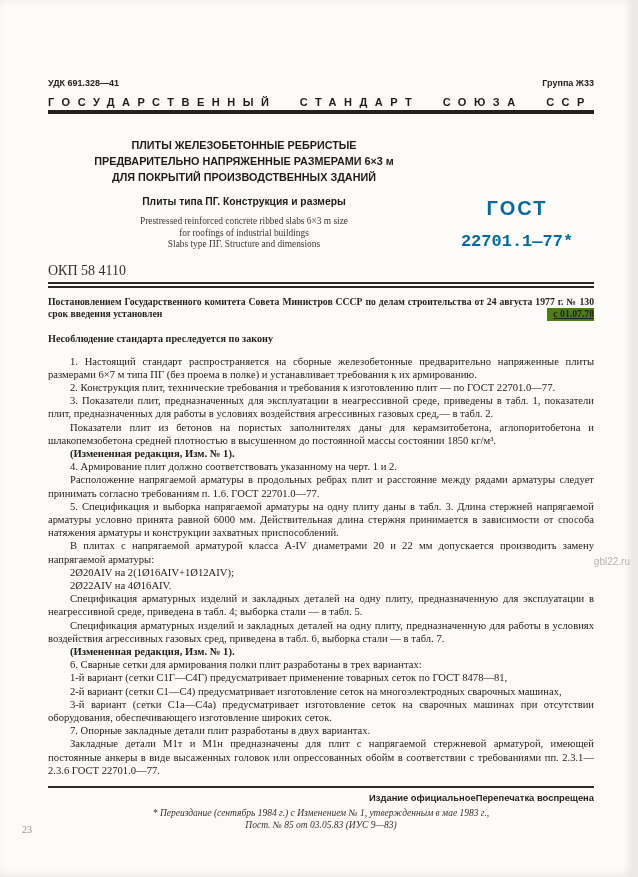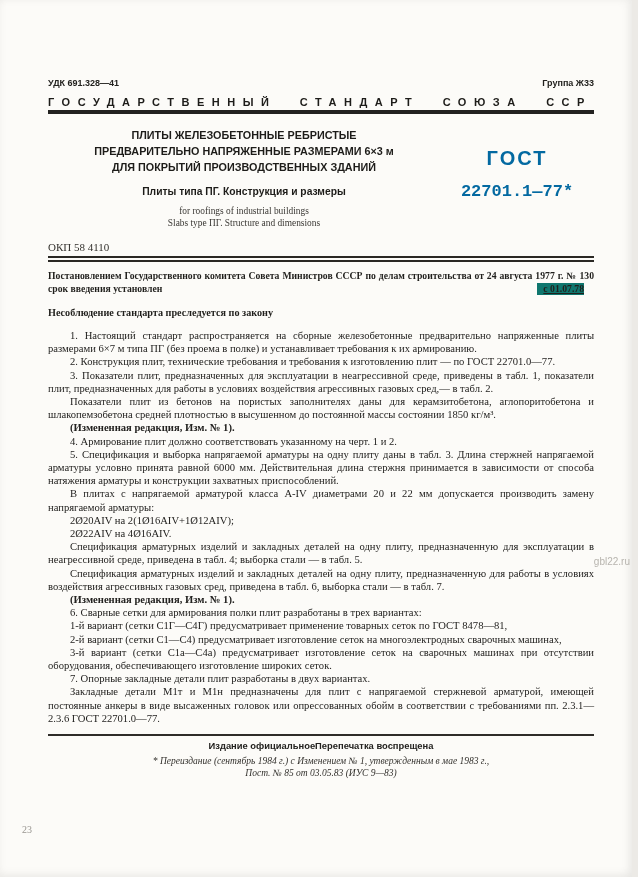--- a/index.html
+++ b/index.html
@@ -25,44 +25,44 @@
   }
   .org-line {
     margin-top:8px;
     font-family:"Liberation Sans", sans-serif;
     font-weight:bold; font-size:11px;
     letter-spacing:7.5px; word-spacing:13px;
     white-space:nowrap; color:#1d1c19;
   }
   .org-bar { margin-top:2px; height:4px; background:#232220; }
 
-  .title-section { display:flex; margin-top:13px; }
+  .title-section { display:flex; margin-top:23px;align-items:flex-end; }
   .title-left { width:392px; text-align:center; font-family:"Liberation Sans", sans-serif; }
   .title-ru { font-weight:bold; font-size:10.8px; line-height:16px; color:#1d1c19; }
   .subtitle { font-weight:bold; font-size:10.3px; margin-top:11px; color:#1d1c19; }
   .title-en { font-family:"Liberation Serif", serif; font-size:9.4px; line-height:11.5px; margin-top:9px; color:#3a3834; }
   .gost-block { flex:1; text-align:center; margin-top:20px; font-family:"Liberation Sans", sans-serif; font-weight:bold; color:#0369a1; }
   .gost-label { font-size:20px; letter-spacing:2px; }
   .gost-number { font-size:17px; margin-top:12px; white-space:nowrap;font-family:Liberation Mono, monospace; }
 
-  .okp { font-size:11px; margin-top:12px; color:#33312d; }
+  .okp { font-size:14px; margin-top:12px; color:#33312d; }
   .double-rule { margin-top:3px; height:2px; border-top:2px solid #2a2824; border-bottom:2px solid #2a2824; }
 
   .decree { position:relative; margin-top:8px; font-weight:bold; font-size:9.7px; line-height:12.5px; text-align:justify; padding-right:0; }
-  .decree-date { position:absolute; right:10px; bottom:0; text-decoration:underline; white-space:nowrap; background:#0f766e; padding-left:6px;margin-top:8px; }
+  .decree-date { position:absolute; right:0; bottom:0; text-decoration:underline; white-space:nowrap; background:#4d7c0f; padding-left:6px;margin-top:8px; }
 
   .law-notice { font-weight:bold; font-size:10.2px; margin-top:12px; }
 
   .paras { margin-top:11px; font-size:10.6px; line-height:13.2px; text-align:justify; color:#232220; }
   .paras p { margin:0; text-indent:22px; }
   .paras p.bold { font-weight:bold; }
 
   .footer-rule { margin-top:9px; border-top:2px solid #2e2c29; }
   .footer-row {
-    display:flex; justify-content:center;
+    display:flex; justify-content:flex-end;
     font-family:"Liberation Sans", sans-serif;
     font-weight:bold; font-size:9.4px; margin-top:4px; color:#23221f;
   }
   .footnote { text-align:center; font-style:italic; font-size:9.5px; line-height:12px; margin-top:4px; color:#33312d; }
 
   .page-number { position:absolute; left:22px; bottom:42px; color:#97948f; font-size:10px; }
   .watermark { position:absolute; right:2px; top:556px; color:#b7b4ae; font-size:10px; font-family:"Liberation Sans", sans-serif; }
 </style>
 </head>
 <body>
@@ -80,20 +80,21 @@
 
     <div class="title-section">
       <div class="title-left">
         <div class="title-ru">
           <div>ПЛИТЫ ЖЕЛЕЗОБЕТОННЫЕ РЕБРИСТЫЕ</div>
           <div>ПРЕДВАРИТЕЛЬНО НАПРЯЖЕННЫЕ РАЗМЕРАМИ 6×3 м</div>
           <div>ДЛЯ ПОКРЫТИЙ ПРОИЗВОДСТВЕННЫХ ЗДАНИЙ</div>
         </div>
         <div class="subtitle">Плиты типа ПГ. Конструкция и размеры</div>
         <div class="title-en">
+          <div>Prestressed reinforced concrete ribbed slabs 6×3 m size</div>
           <div>for roofings of industrial buildings</div>
           <div>Slabs type ПГ. Structure and dimensions</div>
         </div>
       </div>
       <div class="gost-block">
         <div class="gost-label">ГОСТ</div>
         <div class="gost-number">22701.1—77*</div>
       </div>
     </div>
 
@@ -107,20 +108,21 @@
 
     <div class="law-notice">Несоблюдение стандарта преследуется по закону</div>
 
     <div class="paras">
       <p>1. Настоящий стандарт распространяется на сборные железобетонные предварительно напряженные плиты размерами 6×7 м типа ПГ (без проема в полке) и устанавливает требования к их армированию.</p>
       <p>2. Конструкция плит, технические требования и требования к изготовлению плит — по ГОСТ 22701.0—77.</p>
       <p>3. Показатели плит, предназначенных для эксплуатации в неагрессивной среде, приведены в табл. 1, показатели плит, предназначенных для работы в условиях воздействия агрессивных газовых сред,— в табл. 2.</p>
       <p>Показатели плит из бетонов на пористых заполнителях даны для керамзитобетона, аглопоритобетона и шлакопемзобетона средней плотностью в высушенном до постоянной массы состоянии 1850 кг/м³.</p>
       <p class="bold">(Измененная редакция, Изм. № 1).</p>
       <p>4. Армирование плит должно соответствовать указанному на черт. 1 и 2.</p>
+      <p>Расположение напрягаемой арматуры в продольных ребрах плит и расстояние между рядами арматуры следует принимать согласно требованиям п. 1.6. ГОСТ 22701.0—77.</p>
       <p>5. Спецификация и выборка напрягаемой арматуры на одну плиту даны в табл. 3. Длина стержней напрягаемой арматуры условно принята равной 6000 мм. Действительная длина стержня принимается в зависимости от способа натяжения арматуры и конструкции захватных приспособлений.</p>
       <p>В плитах с напрягаемой арматурой класса А-IV диаметрами 20 и 22 мм допускается производить замену напрягаемой арматуры:</p>
       <p>2Ø20АIV на 2(1Ø16АIV+1Ø12АIV);</p>
       <p>2Ø22АIV на 4Ø16АIV.</p>
       <p>Спецификация арматурных изделий и закладных деталей на одну плиту, предназначенную для эксплуатации в неагрессивной среде, приведена в табл. 4; выборка стали — в табл. 5.</p>
       <p>Спецификация арматурных изделий и закладных деталей на одну плиту, предназначенную для работы в условиях воздействия агрессивных газовых сред, приведена в табл. 6, выборка стали — в табл. 7.</p>
       <p class="bold">(Измененная редакция, Изм. № 1).</p>
       <p>6. Сварные сетки для армирования полки плит разработаны в трех вариантах:</p>
       <p>1-й вариант (сетки С1Г—С4Г) предусматривает применение товарных сеток по ГОСТ 8478—81,</p>
       <p>2-й вариант (сетки С1—С4) предусматривает изготовление сеток на многоэлектродных сварочных машинах,</p>

